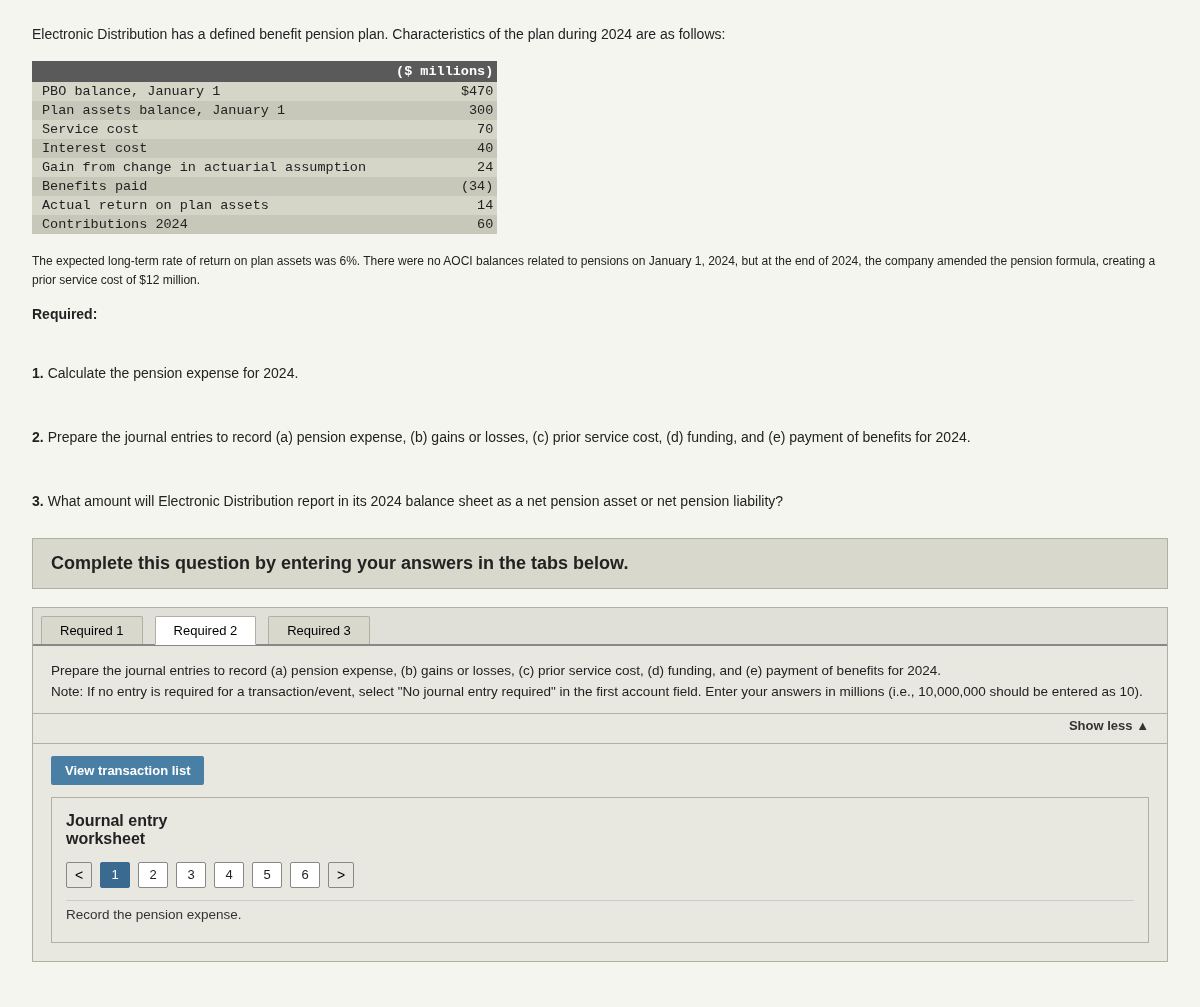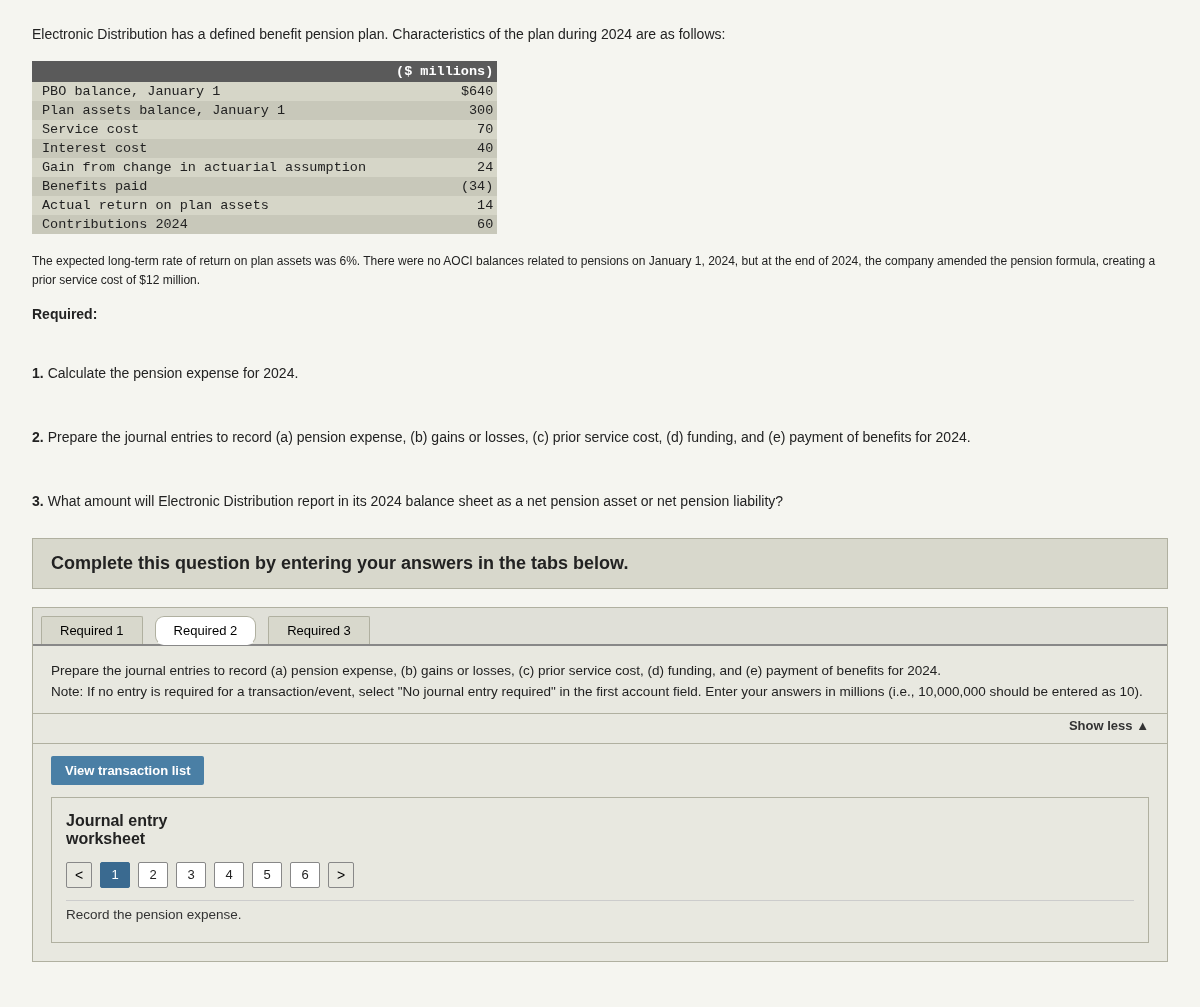--- a/index.html
+++ b/index.html
@@ -102,21 +102,20 @@
       border-bottom: none;
       cursor: pointer;
       font-size: 13px;
       border-radius: 2px 2px 0 0;
     }
     .tab.active {
       background: #fff;
       border-bottom: 1px solid #fff;
       margin-bottom: -1px;
       font-weight: 500;
-      border-radius: 9px;
     }
 
     .tab-content {
       background: #e8e8e0;
       padding: 14px 18px 10px 18px;
       font-size: 13.5px;
       line-height: 1.6;
       border-bottom: 1px solid #b0b0a0;
     }
 
@@ -219,21 +218,21 @@
   <table class="data-table">
     <thead>
       <tr class="header-row">
         <td class="col-label"></td>
         <td class="col-value">($ millions)</td>
       </tr>
     </thead>
     <tbody id="table-body">
     <tr class="data-row">
           <td class="col-label">PBO balance, January 1</td>
-          <td class="col-value">$640</td>
+          <td class="col-value">$470</td>
         </tr>
         <tr class="data-row alt">
           <td class="col-label">Plan assets balance, January 1</td>
           <td class="col-value">300</td>
         </tr>
         <tr class="data-row">
           <td class="col-label">Service cost</td>
           <td class="col-value">70</td>
         </tr>
         <tr class="data-row alt">

